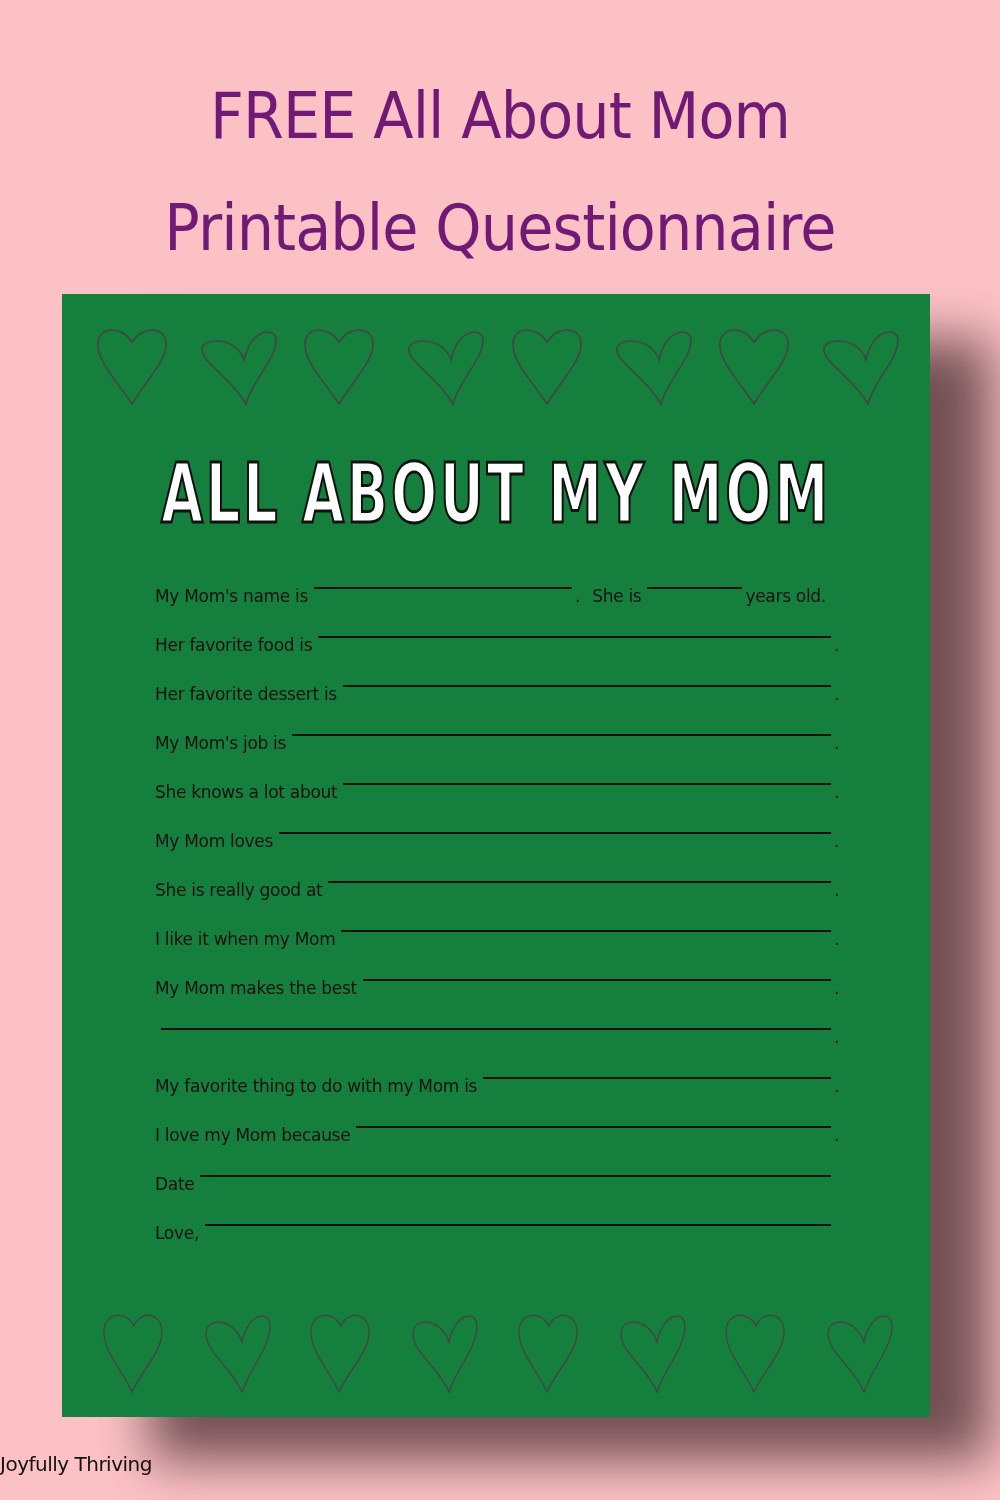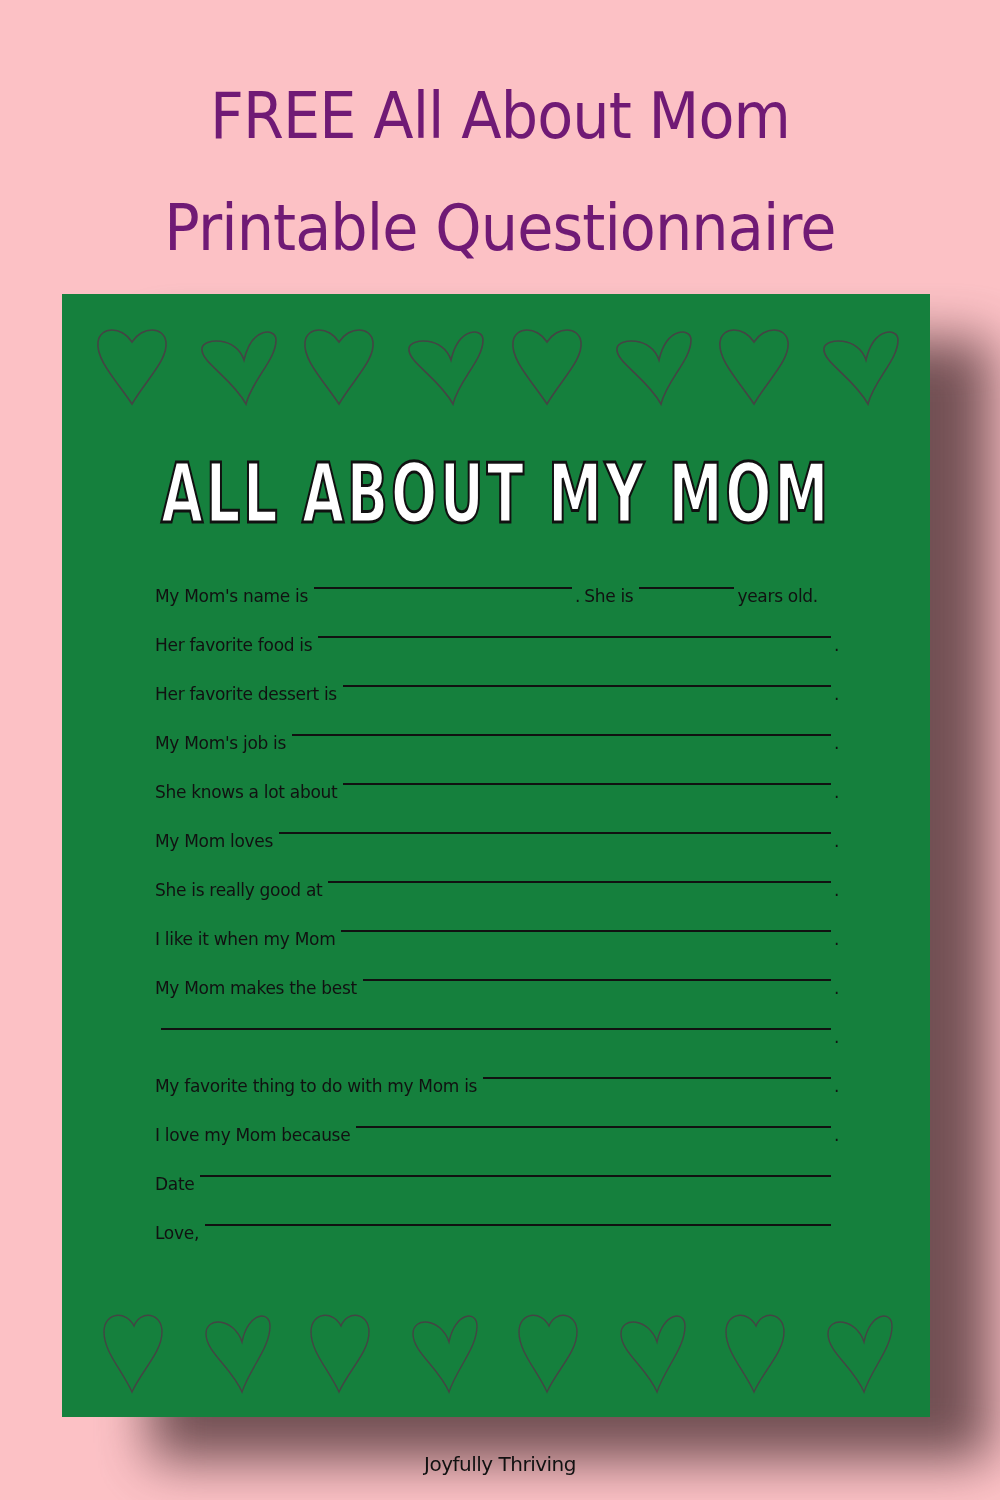--- a/index.html
+++ b/index.html
@@ -15,21 +15,21 @@
   .heart svg { width:100%; height:100%; overflow:visible; }
   .title { position:absolute; left:0; top:150px; width:868px; text-align:center; }
   .title svg { width:680px; height:90px; }
   .lines { position:absolute; left:93px; top:292px; width:685px; }
   .row { display:flex; align-items:flex-start; height:49px; font-family:"DejaVu Sans", sans-serif; font-size:17px; color:#111; letter-spacing:-0.3px; }
   .row .lbl { white-space:nowrap; padding-bottom:2px; }
   .row .blank { flex:1; border-bottom:2px solid #111; margin:0 3px 4px 6px; height:1px; }
   .row .blank.fixed1 { flex:0 0 258px; }
   .row .blank.fixed2 { flex:0 0 95px; }
   .row .dot { padding-bottom:2px; width:6px; }
-  .footer { position:absolute; left:0; top:1452px; width:1000px; text-align:center; font-family:"DejaVu Sans", sans-serif; font-size:20px; color:#111; letter-spacing:-0.5px; }
+  .footer { position:absolute; left:0; top:1452px; width:1000px; font-family:"DejaVu Sans", sans-serif; font-size:20px; color:#111; letter-spacing:-0.5px; }
 </style>
 </head>
 <body>
 
 <div class="headline">
   <div>FREE All About Mom</div>
   <div>Printable Questionnaire</div>
 </div>
 
 <div class="shadow"></div>
@@ -66,21 +66,21 @@
     <svg viewBox="0 0 680 90">
       <text x="340" y="78" text-anchor="middle" font-family="'DejaVu Sans', sans-serif" font-weight="bold" font-size="82" fill="#fff" stroke="#111" stroke-width="3" letter-spacing="4" textLength="670" lengthAdjust="spacingAndGlyphs">ALL ABOUT MY MOM</text>
     </svg>
   </div>
 
   <div class="lines">
     <div class="row">
       <span class="lbl">My Mom's name is</span>
       <span class="blank fixed1"></span>
       <span class="lbl">.</span>
-      <span class="lbl" style="margin-left:4px">She is</span>
+      <span class="lbl" style="margin-left:12px">She is</span>
       <span class="blank fixed2"></span>
       <span class="lbl">years old.</span>
     </div>
     <div class="row">
         <span class="lbl">Her favorite food is</span>
         <span class="blank"></span>
         <span class="dot">.</span>
       </div>
     <div class="row">
         <span class="lbl">Her favorite dessert is</span>

